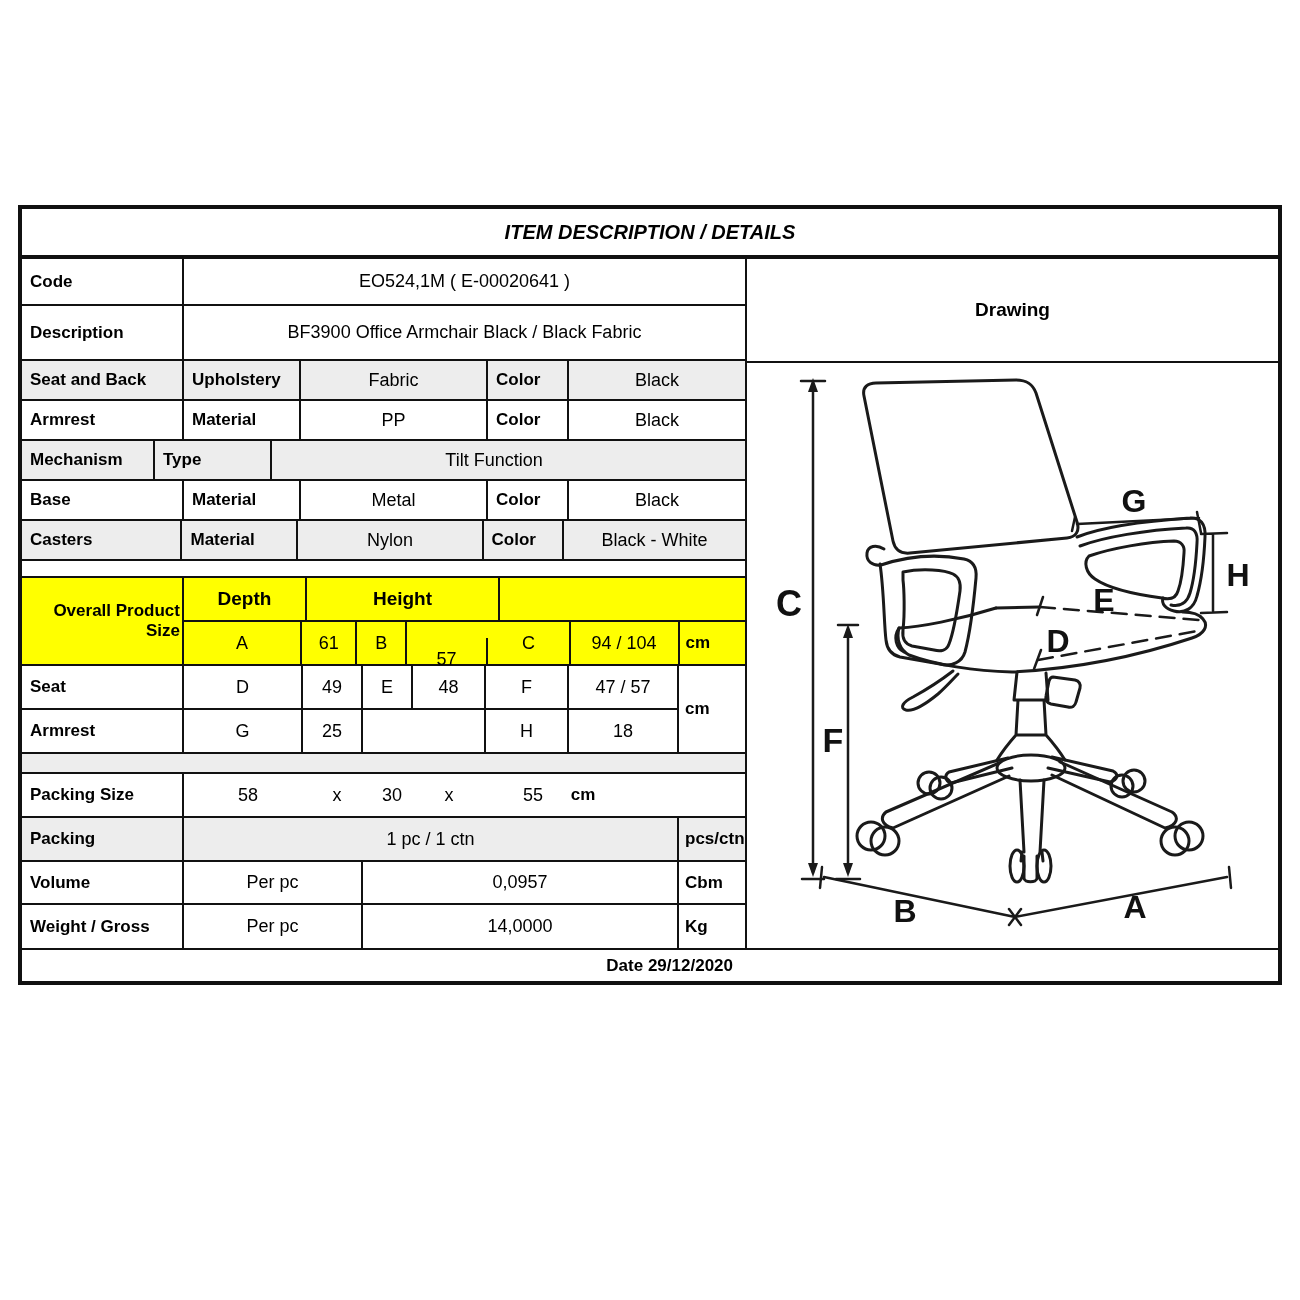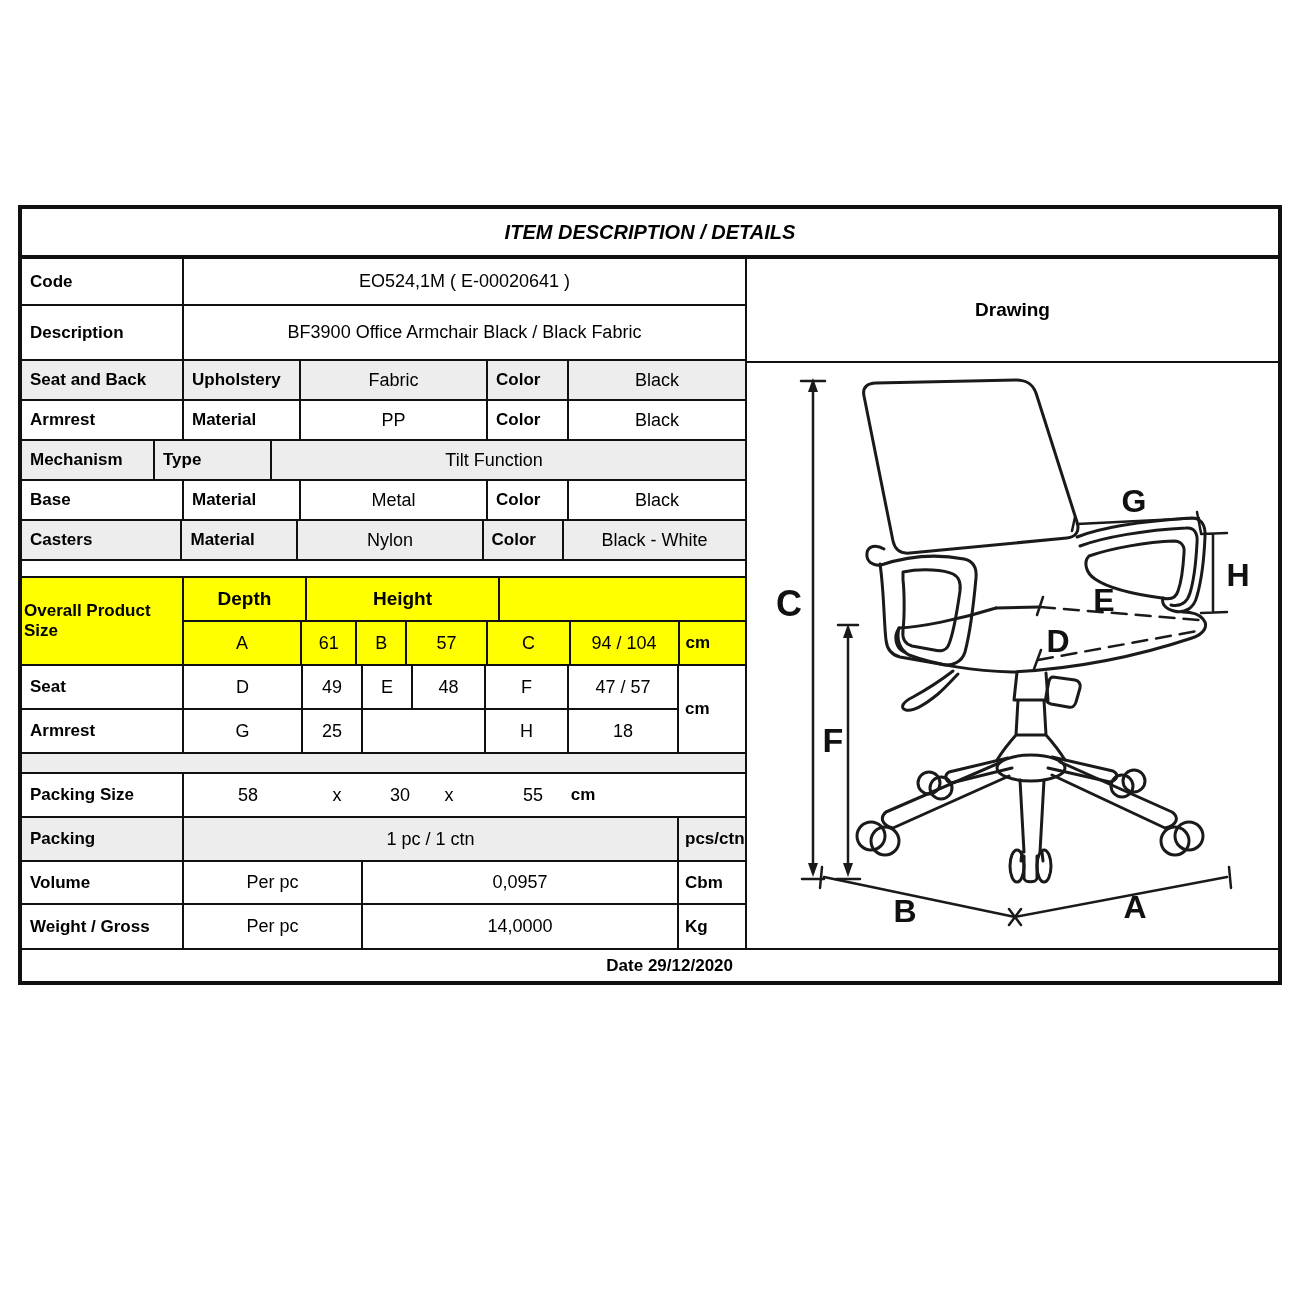--- a/index.html
+++ b/index.html
@@ -14,21 +14,21 @@
   .cell.noborder{border-right:none;}
   .lbl{justify-content:flex-start;padding-left:8px;font-weight:bold;font-size:17px;text-align:left;}
   .b{font-weight:normal;}
   .unit{justify-content:flex-start;padding-left:6px;font-weight:bold;font-size:17px;text-align:left;}
   .hdr19{font-weight:bold;font-size:19px;}
   .vline{position:absolute;left:723px;top:50px;width:2px;height:689px;background:#111;}
   .drawing-header{position:absolute;left:725px;top:50px;width:531px;height:104px;border-bottom:2px solid #111;display:flex;align-items:center;justify-content:center;font-weight:bold;font-size:19px;box-sizing:border-box;background:#fff;}
   .drawing-svg{position:absolute;left:725px;top:154px;width:531px;height:585px;}
   .date-line{position:absolute;left:0;top:739px;width:1256px;height:2px;background:#111;}
   .date-row{position:absolute;left:0;top:741px;width:723px;height:31px;display:flex;align-items:center;justify-content:flex-end;padding-right:12px;font-weight:bold;font-size:17px;box-sizing:border-box;}
-  .ylabel{position:absolute;left:0;top:369px;width:162px;height:88px;border-right:2px solid #111;border-bottom:2px solid #111;background:#ffff00;display:flex;align-items:center;justify-content:center;text-align:left;font-weight:bold;font-size:17px;box-sizing:border-box;padding:0 2px;}
+  .ylabel{position:absolute;left:0;top:369px;width:162px;height:88px;border-right:2px solid #111;border-bottom:2px solid #111;background:#ffff00;display:flex;align-items:center;justify-content:center;text-align:right;font-weight:bold;font-size:17px;box-sizing:border-box;padding:0 2px;}
   .cmspan{position:absolute;left:657px;top:457px;width:66px;height:88px;border-bottom:2px solid #111;background:#fff;display:flex;align-items:center;box-sizing:border-box;padding-left:6px;font-weight:bold;font-size:17px;}
   .pspart{position:absolute;top:0;height:100%;display:flex;align-items:center;transform:translateX(-50%);font-size:18px;}
   .pspart.b{font-weight:bold;font-size:17px;}
   svg text{font-family:"Liberation Sans",sans-serif;font-weight:bold;fill:#111;}
   .chair{fill:none;stroke:#1a1a1a;stroke-width:3;stroke-linecap:round;stroke-linejoin:round;}
   .dim{fill:none;stroke:#1a1a1a;stroke-width:2.5;stroke-linecap:round;}
   .dash{stroke-dasharray:15 9;}
   .arrow{fill:#1a1a1a;stroke:none;}
 </style>
 </head>
@@ -89,21 +89,21 @@
   <div class="ylabel">Overall Product Size</div>
   <div class="row yellowbg" style="left:162px;top:369px;height:44px;width:561px;">
     <div class="cell hdr19 yellowbg" style="width:123px;">Depth</div>
     <div class="cell hdr19 yellowbg" style="width:193px;">Height</div>
     <div class="cell noborder yellowbg" style="width:66px;"></div>
   </div>
   <div class="row yellowbg" style="left:162px;top:413px;height:44px;width:561px;">
     <div class="cell b" style="width:119px;">A</div>
     <div class="cell b" style="width:56px;">61</div>
     <div class="cell b" style="width:50px;">B</div>
-    <div class="cell b" style="width:82px;">57</div>
+    <div class="cell b" style="width:82px;margin-top:16px;">57</div>
     <div class="cell b" style="width:83px;">C</div>
     <div class="cell b" style="width:110px;">94 / 104</div>
     <div class="cell unit noborder" style="width:66px;">cm</div>
   </div>
 
   <div class="row" style="top:457px;height:44px;width:657px;">
     <div class="cell lbl" style="width:162px;">Seat</div>
     <div class="cell b" style="width:119px;">D</div>
     <div class="cell" style="width:60px;">49</div>
     <div class="cell b" style="width:50px;">E</div>
@@ -121,21 +121,21 @@
   </div>
   <div class="cmspan">cm</div>
 
   <div class="row gray" style="top:545px;height:20px;"></div>
 
   <div class="row" style="top:565px;height:44px;">
     <div class="cell lbl" style="width:162px;">Packing Size</div>
     <div class="cell noborder" style="width:561px;position:relative;justify-content:flex-start;">
       <span class="pspart" style="left:64px;">58</span>
       <span class="pspart" style="left:153px;">x</span>
-      <span class="pspart" style="left:216px;">30</span>
+      <span class="pspart" style="left:208px;">30</span>
       <span class="pspart" style="left:265px;">x</span>
       <span class="pspart" style="left:349px;">55</span>
       <span class="pspart b" style="left:399px;">cm</span>
     </div>
   </div>
 
   <div class="row gray" style="top:609px;height:44px;">
     <div class="cell lbl" style="width:162px;">Packing</div>
     <div class="cell" style="width:495px;">1 pc / 1 ctn</div>
     <div class="cell unit noborder" style="width:66px;">pcs/ctn</div>

